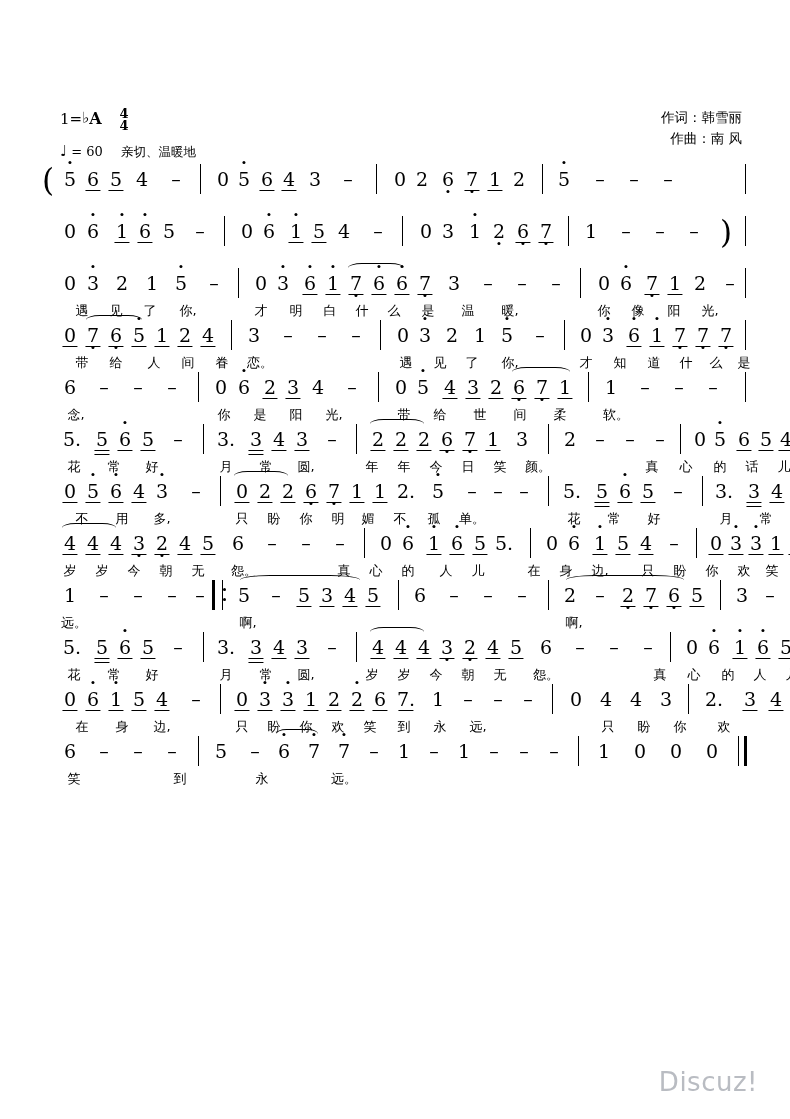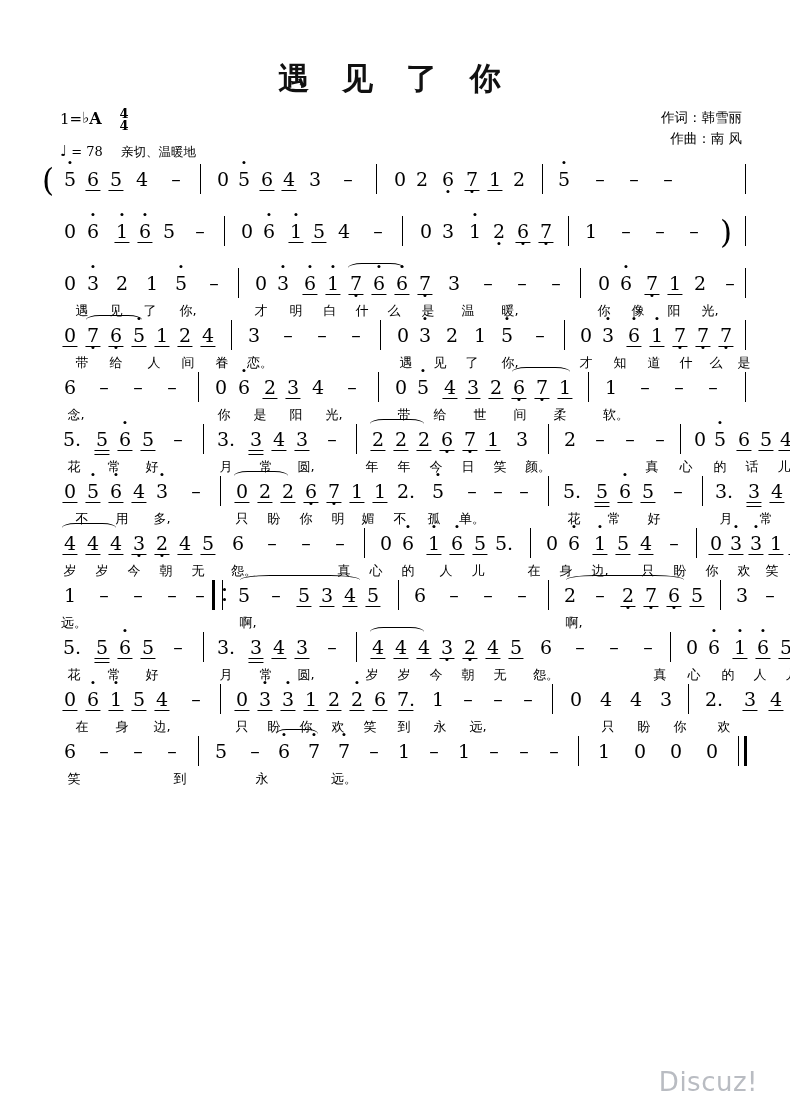--- a/index.html
+++ b/index.html
@@ -198,37 +198,36 @@
     font-size: 26px;
     color: #b9bcc2;
     letter-spacing: 0.5px;
   }
 </style>
 </head>
 <body>
 
 <div class="page">
 
-  <div class="title">遇 见 了 你</div>
 
   <div class="credits">
     <div>作词：韩雪丽</div>
     <div>作曲：南  风</div>
   </div>
 
   <div class="keyblock">
     <span class="eq">1=</span><span class="flat">♭</span><span class="keyname">A</span>
     <span class="meter">
       <span class="num">4</span>
       <span class="den">4</span>
     </span>
   </div>
   <div class="tempo">
     <span class="notehead">♩</span>
-    <span>= 78</span>
+    <span>= 60</span>
     <span class="expr">亲切、温暖地</span>
   </div>
 
   <div class="score">
 
     <div class="line">
       <div class="notes">
         <span class="paren" style="left:-6px;">(</span>
         <span class="tok" style="left:22px;">5<span class="dotu"></span></span>
         <span class="tok" style="left:45px;">6<span class="u1"></span></span>

